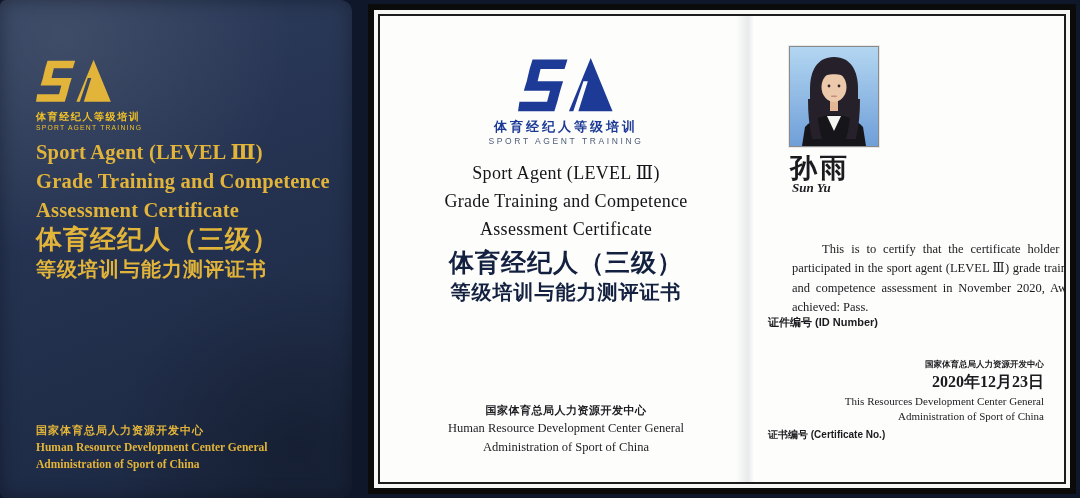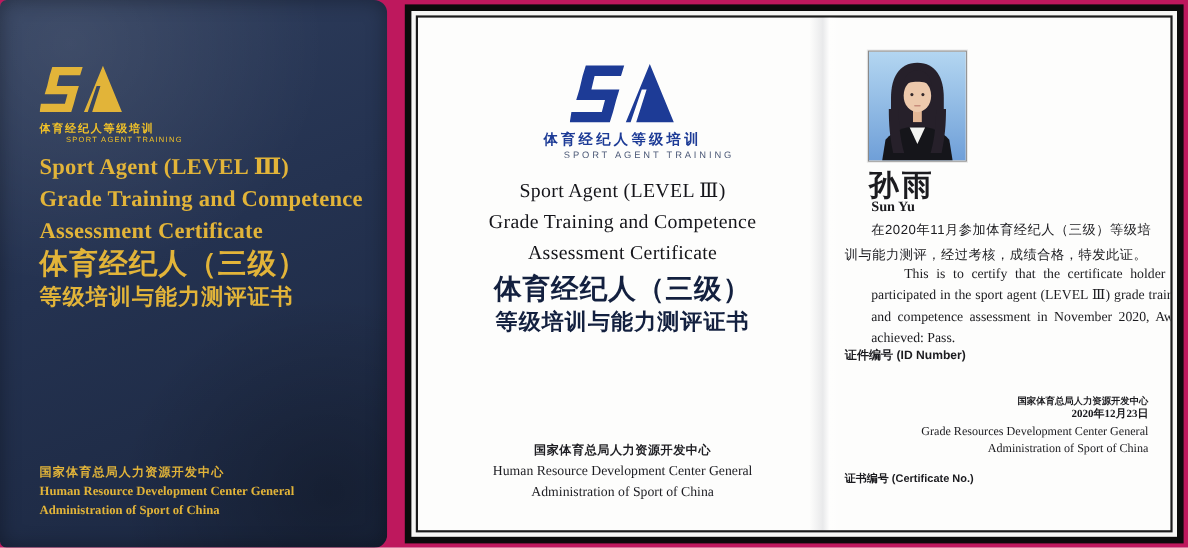--- a/index.html
+++ b/index.html
@@ -1,32 +1,32 @@
 <!DOCTYPE html>
 <html style="--cover-bg: #243250; --cover-bg-light: #2e3d5c; --cover-bg-dark: #1b2740; --cover-gold: #e2b439; --logo-gold: #f2c228; --logo-blue: #1d3b96; --navy-text: #13203f; --seal-red: #c3281f;"><head>
 <meta charset="utf-8">
 <style>
   html,body{margin:0;padding:0;background:#ffffff;}
-  .canvas{position:relative;width:1080px;height:498px;background:#be185d;overflow:hidden;
+  .canvas{position:relative;width:1080px;height:498px;background:#0f172a;overflow:hidden;
           font-family:"Liberation Sans","DejaVu Sans",sans-serif;}
   .serif{font-family:"Liberation Serif","DejaVu Serif",serif;}
 
   
   .cover{position:absolute;left:0;top:0;width:352px;height:498px;border-radius:6px 12px 12px 6px;
     background:
       radial-gradient(120% 80% at 18% 8%, rgba(255,255,255,.09), transparent 55%),
       radial-gradient(90% 60% at 85% 90%, rgba(0,0,0,.25), transparent 60%),
       linear-gradient(158deg, var(--cover-bg-light) 0%, var(--cover-bg) 45%, var(--cover-bg-dark) 100%);
     box-shadow:inset 0 0 18px rgba(0,0,0,.35);}
   .cover *{color:var(--cover-gold);}
   .cover-logo{position:absolute;left:36px;top:58px;width:80px;color:var(--logo-gold);}
   .cover-logo svg{display:block;width:76px;height:46px;}
   .logo-cn{font-weight:bold;letter-spacing:1.6px;}
   .cover .logo-cn{position:absolute;left:36px;top:110px;font-size:10px;color:var(--logo-gold);}
-  .logo-en{letter-spacing:1.2px;padding-left:24px;}
+  .logo-en{letter-spacing:1.2px;}
   .cover .logo-en{position:absolute;left:36px;top:124px;font-size:6.8px;color:var(--logo-gold);}
   .cover-title-en{position:absolute;left:36px;top:138px;font-size:20.5px;font-weight:bold;
     line-height:1.42;letter-spacing:.2px;}
   .cover-title-cn1{position:absolute;left:36px;top:222px;font-size:26px;font-weight:bold;letter-spacing:1px;}
   .cover-title-cn2{position:absolute;left:36px;top:256px;font-size:20px;font-weight:bold;letter-spacing:1px;}
   .cover-issuer{position:absolute;left:36px;top:422px;line-height:1.5;}
   .cover-issuer .cn{font-size:11px;font-weight:bold;letter-spacing:1px;}
   .cover-issuer .en{font-size:11.5px;font-weight:bold;}
 
   
@@ -53,30 +53,30 @@
   .lp-issuer{position:absolute;left:0;top:386px;width:100%;line-height:1.55;color:#1d1d22;}
   .lp-issuer .cn{font-size:11px;font-weight:bold;letter-spacing:.5px;}
   .lp-issuer .en{font-size:12.5px;}
 
   
   .rp{position:absolute;left:372px;top:0;width:312px;height:100%;color:#1b1b1f;}
   .photo{position:absolute;left:37px;top:30px;width:88px;height:99px;border:1px solid #8a8a8a;
     box-shadow:0 0 0 1px #e8e8e8;}
   .photo svg{display:block;width:100%;height:100%;}
   .name-cn{position:absolute;left:38px;top:134px;font-size:27px;font-weight:bold;letter-spacing:3px;}
-  .name-en{position:absolute;left:40px;top:164px;font-size:13px;font-weight:bold;}
+  .name-en{position:absolute;left:40px;top:164px;font-size:13px;font-weight:bold;font-style:italic;}
   .body-cn{position:absolute;left:16px;top:182px;width:290px;font-size:12px;line-height:1.85;
     text-indent:2em;letter-spacing:.5px;}
   .body-en{position:absolute;left:16px;top:224px;width:291px;font-size:12.5px;line-height:1.55;
     text-indent:2.4em;text-align:justify;margin-left:24px;}
   .id-label{position:absolute;left:16px;top:278px;font-size:11px;font-weight:bold;margin-top:21px;}
   .certno-label{position:absolute;left:16px;top:412px;font-size:10px;font-weight:bold;}
   .stamp-text{position:absolute;right:20px;top:342px;text-align:right;line-height:1.45;}
   .stamp-text .cn-small{font-size:8.5px;font-weight:bold;}
-  .stamp-text .cn-date{font-size:10px;font-weight:bold;font-family:Liberation Serif, serif;}
+  .stamp-text .cn-date{font-size:16px;font-weight:bold;font-family:Liberation Serif, serif;}
   .stamp-text .en{font-size:11px;}
 </style>
 </head>
 <body>
 
 <div class="canvas">
 
   <div class="cover">
     <div class="cover-logo">
       <svg viewBox="0 0 132 78" aria-hidden="true">
@@ -148,29 +148,28 @@
               <path d="M70,52 C70,66 69,78 66,92 L56,92 C60,78 61,64 61,52 Z" fill="#26202a"></path>
               <ellipse cx="44" cy="40" rx="12.5" ry="15" fill="#edc9ac"></ellipse>
               <path d="M31,31 C32,21 37,17 44,17 C51,17 56,21 57,31 C52,26 36,26 31,31 Z" fill="#26202a"></path>
               <circle cx="39" cy="39" r="1.4" fill="#33282a"></circle>
               <circle cx="49" cy="39" r="1.4" fill="#33282a"></circle>
               <rect x="41" y="48.5" width="6" height="1.4" rx=".7" fill="#c78d7c"></rect>
             </svg>
           </div>
           <div class="name-cn">孙雨</div>
           <div class="name-en serif">Sun Yu</div>
-          <div class="body-cn">在2020年11月参加体育经纪人（三级）等级培训与能力测评，经过考核，成绩合格，特发此证。</div>
           <div class="body-en serif">This is to certify that the certificate holder has participated in the sport agent (LEVEL Ⅲ) grade training and competence assessment in November 2020, Award achieved: Pass.</div>
           <div class="id-label">证件编号 (ID Number)</div>
           <div class="certno-label">证书编号 (Certificate No.)</div>
 
           <div class="stamp-text">
             <div class="cn-small">国家体育总局人力资源开发中心</div>
             <div class="cn-date serif">2020年12月23日</div>
-            <div class="en serif">Grade Resources Development Center General</div>
+            <div class="en serif">This Resources Development Center General</div>
             <div class="en serif">Administration of Sport of China</div>
           </div>
 
         </div>
 
       </div>
     </div>
   </div>
 </div>
 

